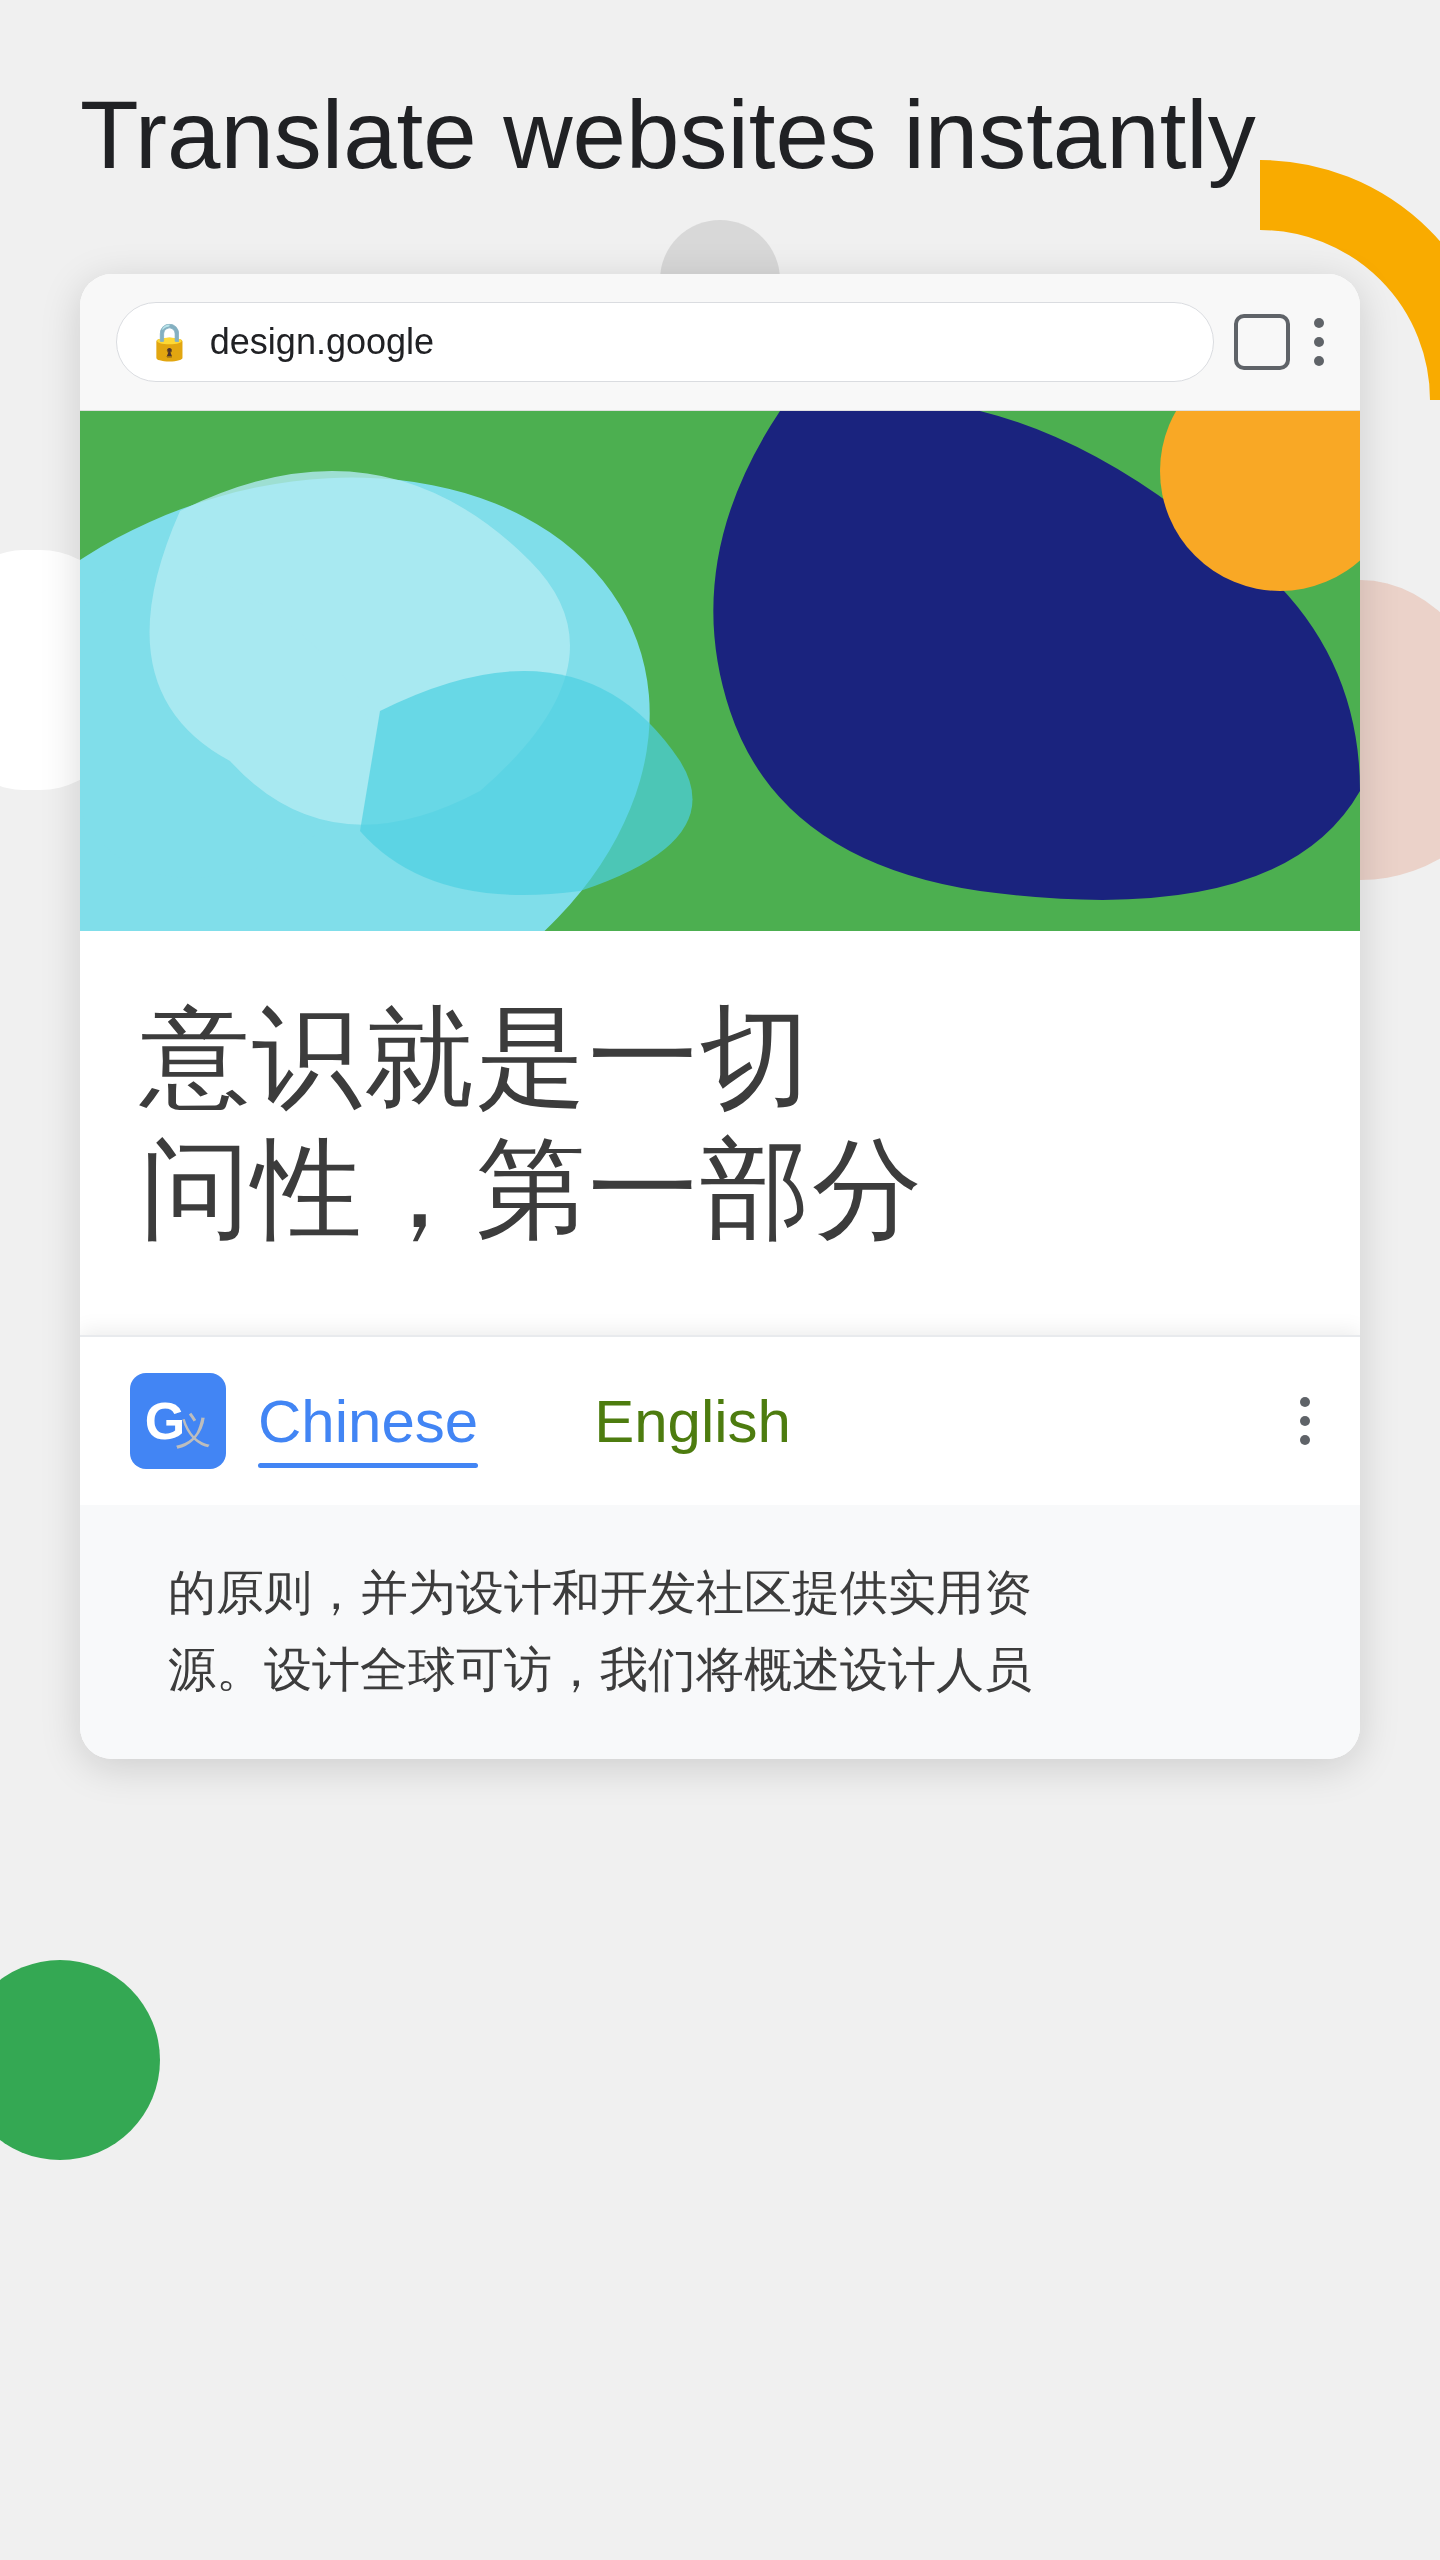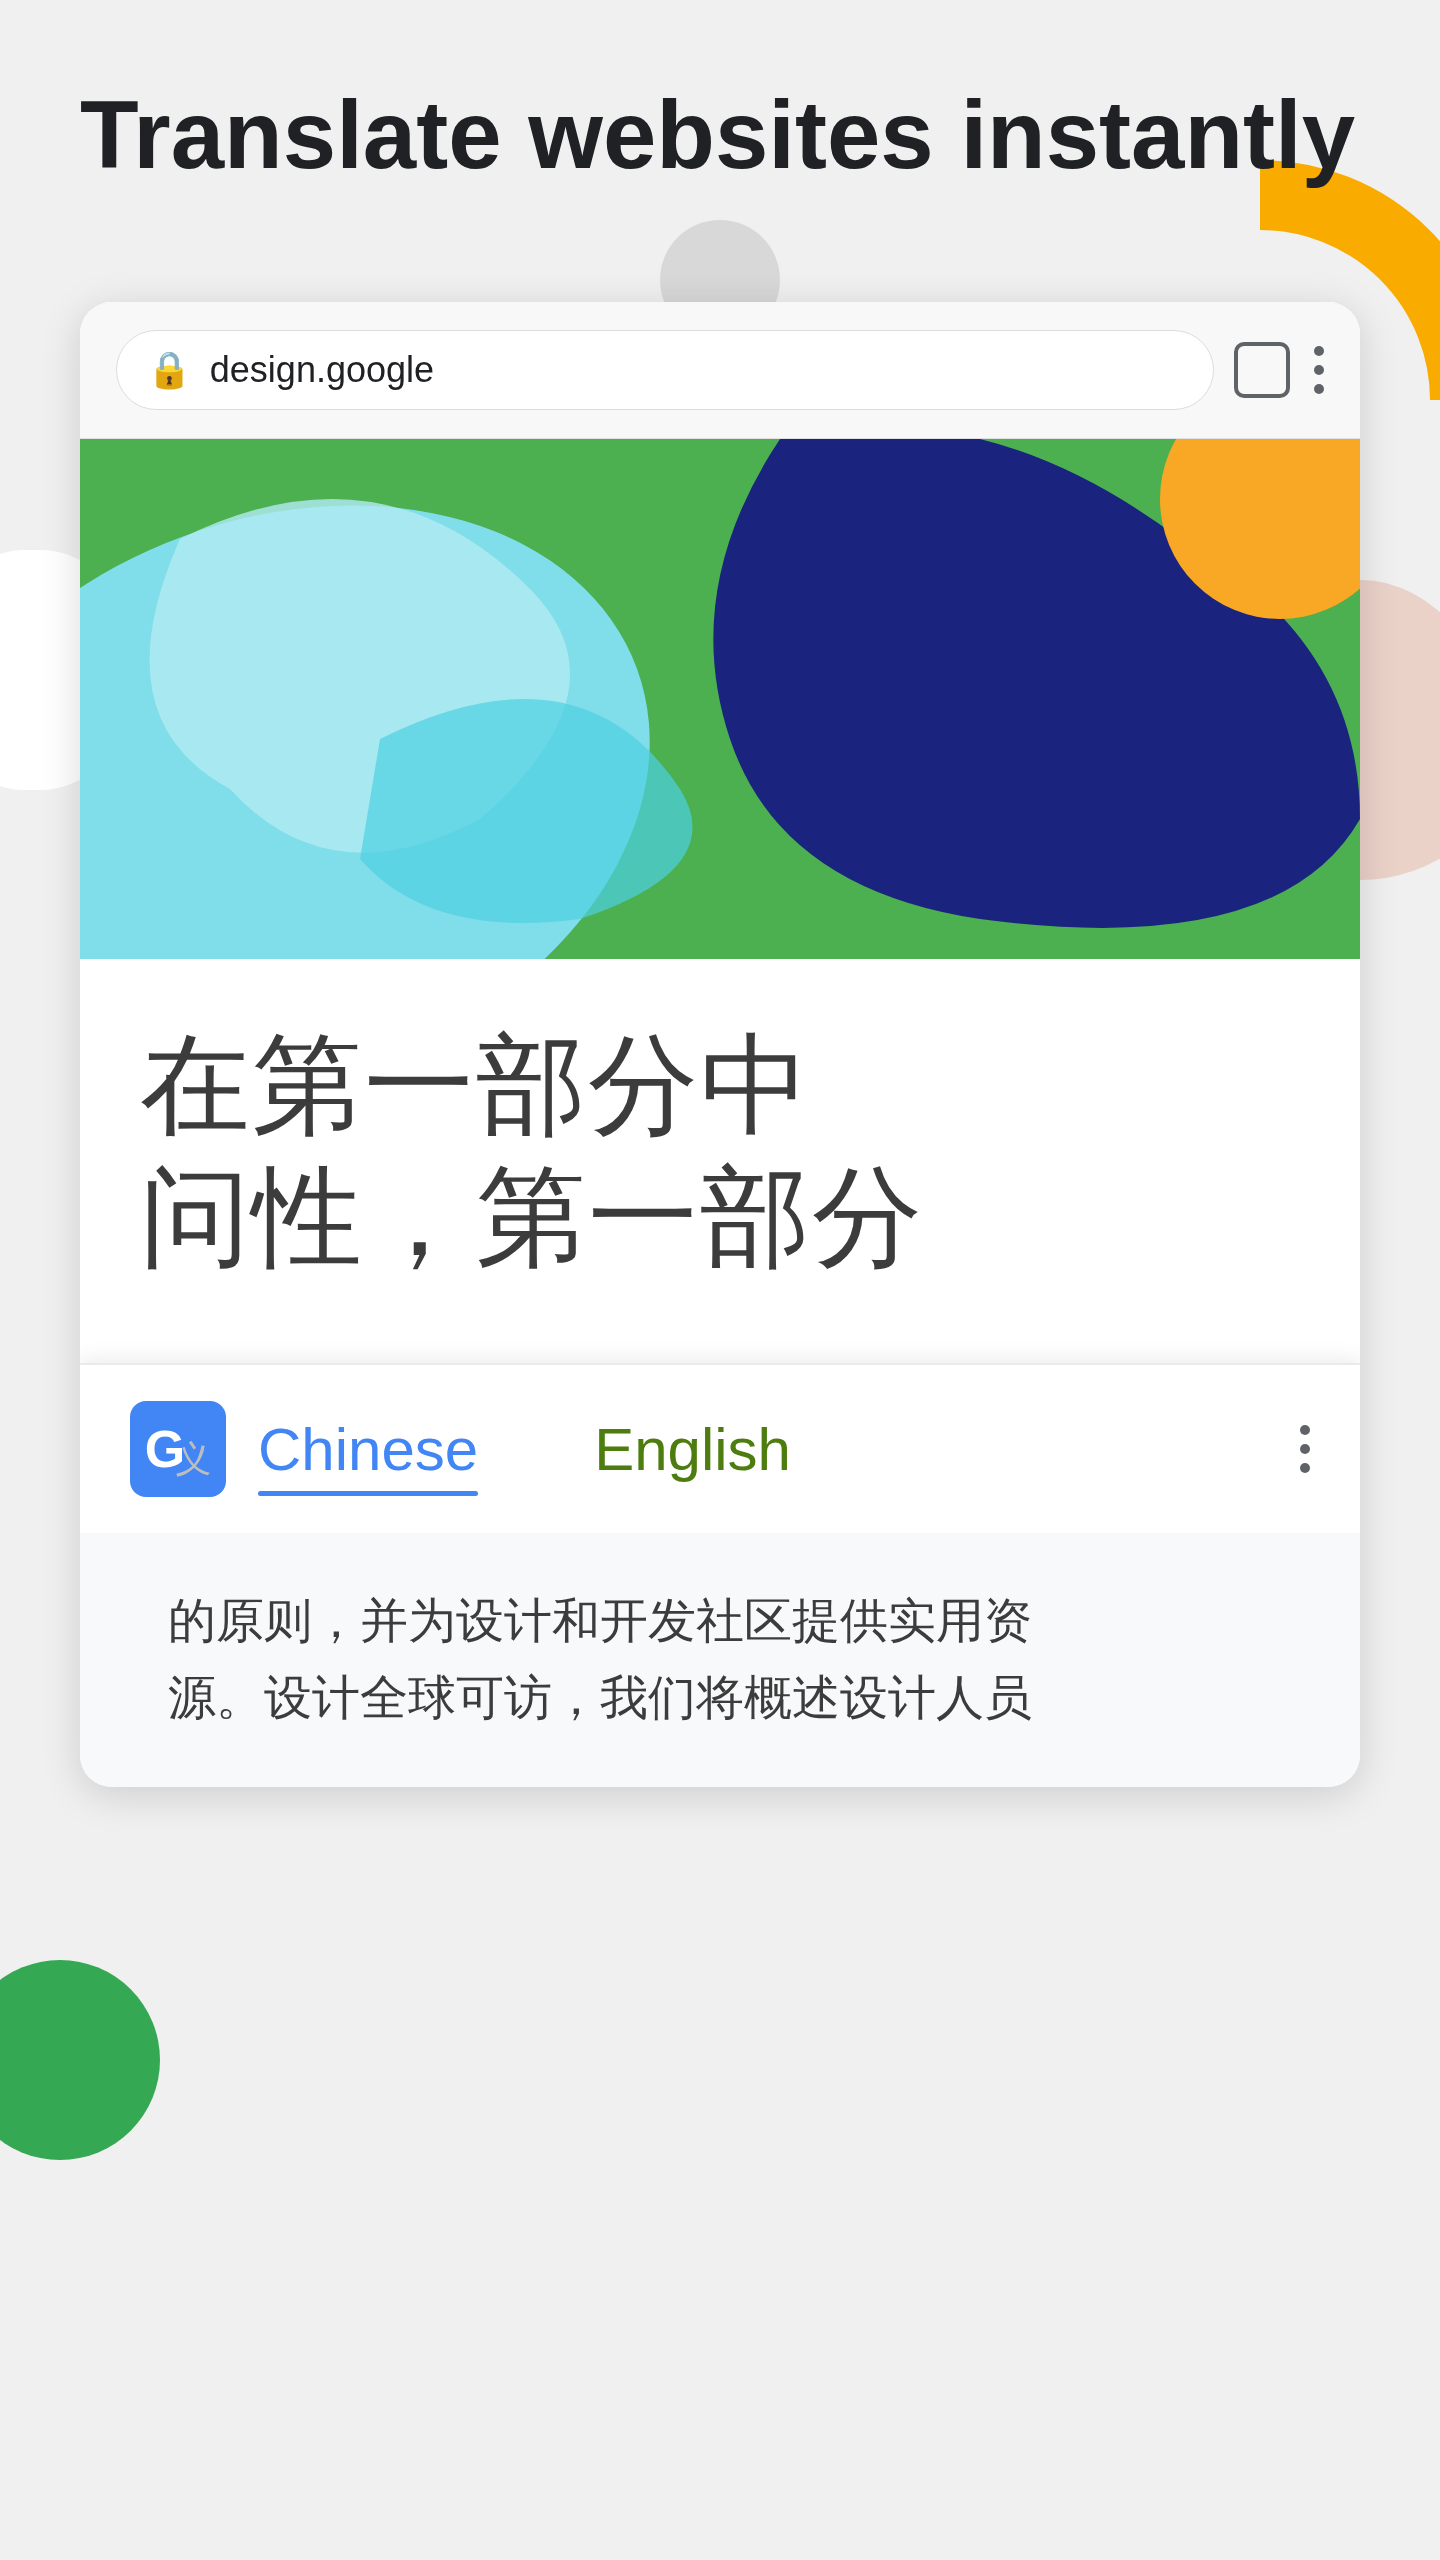--- a/index.html
+++ b/index.html
@@ -86,25 +86,25 @@
     
     .page-content {
       position: relative;
       z-index: 2;
       padding: 80px 0 0 0;
     }
 
     
     .hero-title {
       font-size: 96px;
-      font-weight: 700;
+      font-weight: 400;
       color: #202124;
       line-height: 1.15;
       padding: 0 80px;
-      margin-bottom: 112px;
+      margin-bottom: 84px;
     }
 
     
     .browser-mockup-wrapper {
       position: relative;
       margin: 0 80px;
     }
 
     .browser-mockup {
       background: #ffffff;
@@ -350,21 +350,21 @@
           <path d="M700,0 Q900,-50 1100,100 Q1280,200 1280,380 Q1200,520 900,480 Q700,450 650,300 Q600,150 700,0 Z" fill="#1A237E"></path>
 
           <circle cx="1200" cy="60" r="120" fill="#F9A825"></circle>
 
           <path d="M300,300 Q500,200 600,350 Q650,430 500,480 Q350,500 280,420 Z" fill="#4DD0E1" opacity="0.7"></path>
         </svg>
       </div>
 
       <div class="website-text-content">
         <div class="chinese-headline">
-          <span>在第一部分中</span><br>
+          <span>意识就是一切</span><br>
           <span>问性，第一部分</span>
         </div>
       </div>
 
       <div class="translate-bar">
         <div class="google-translate-icon">
           <span class="g-letter">G</span>
           <span class="translate-icon-x">义</span>
         </div>
         <div class="translate-languages">

